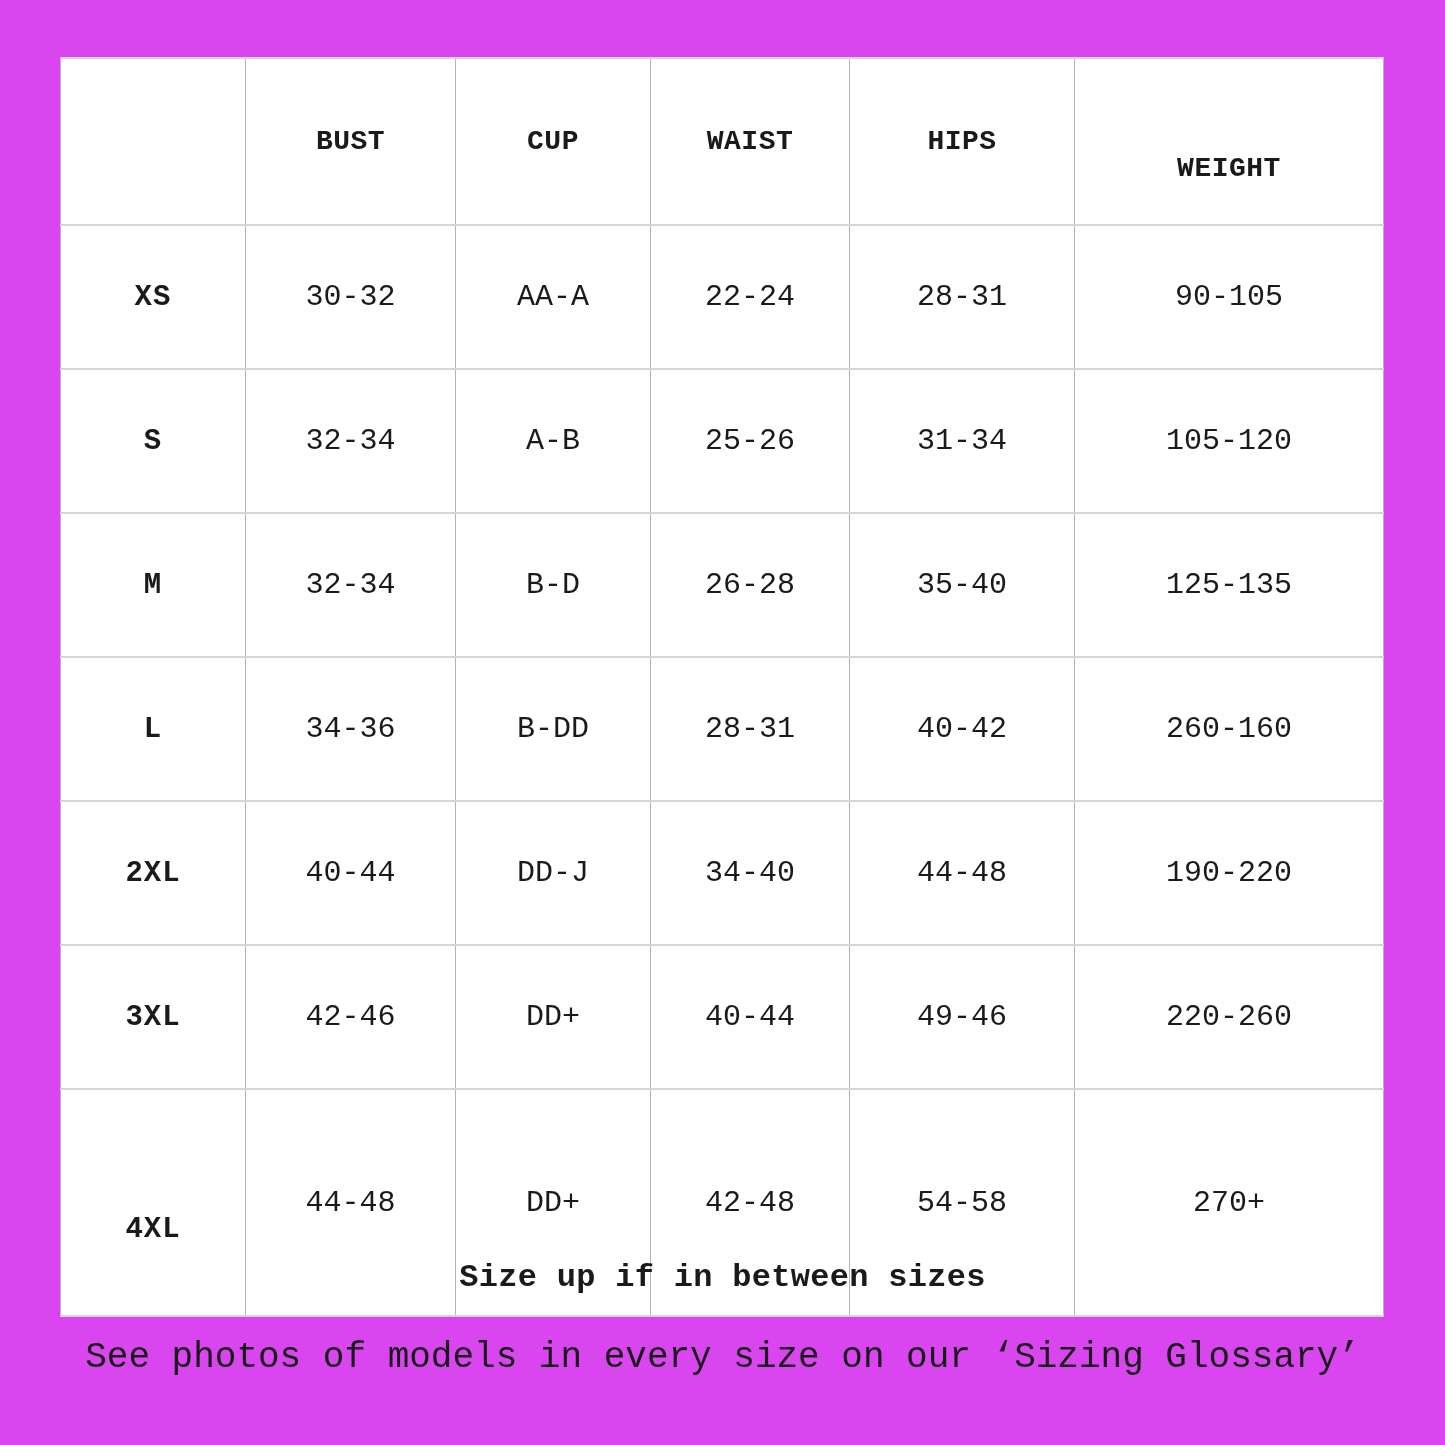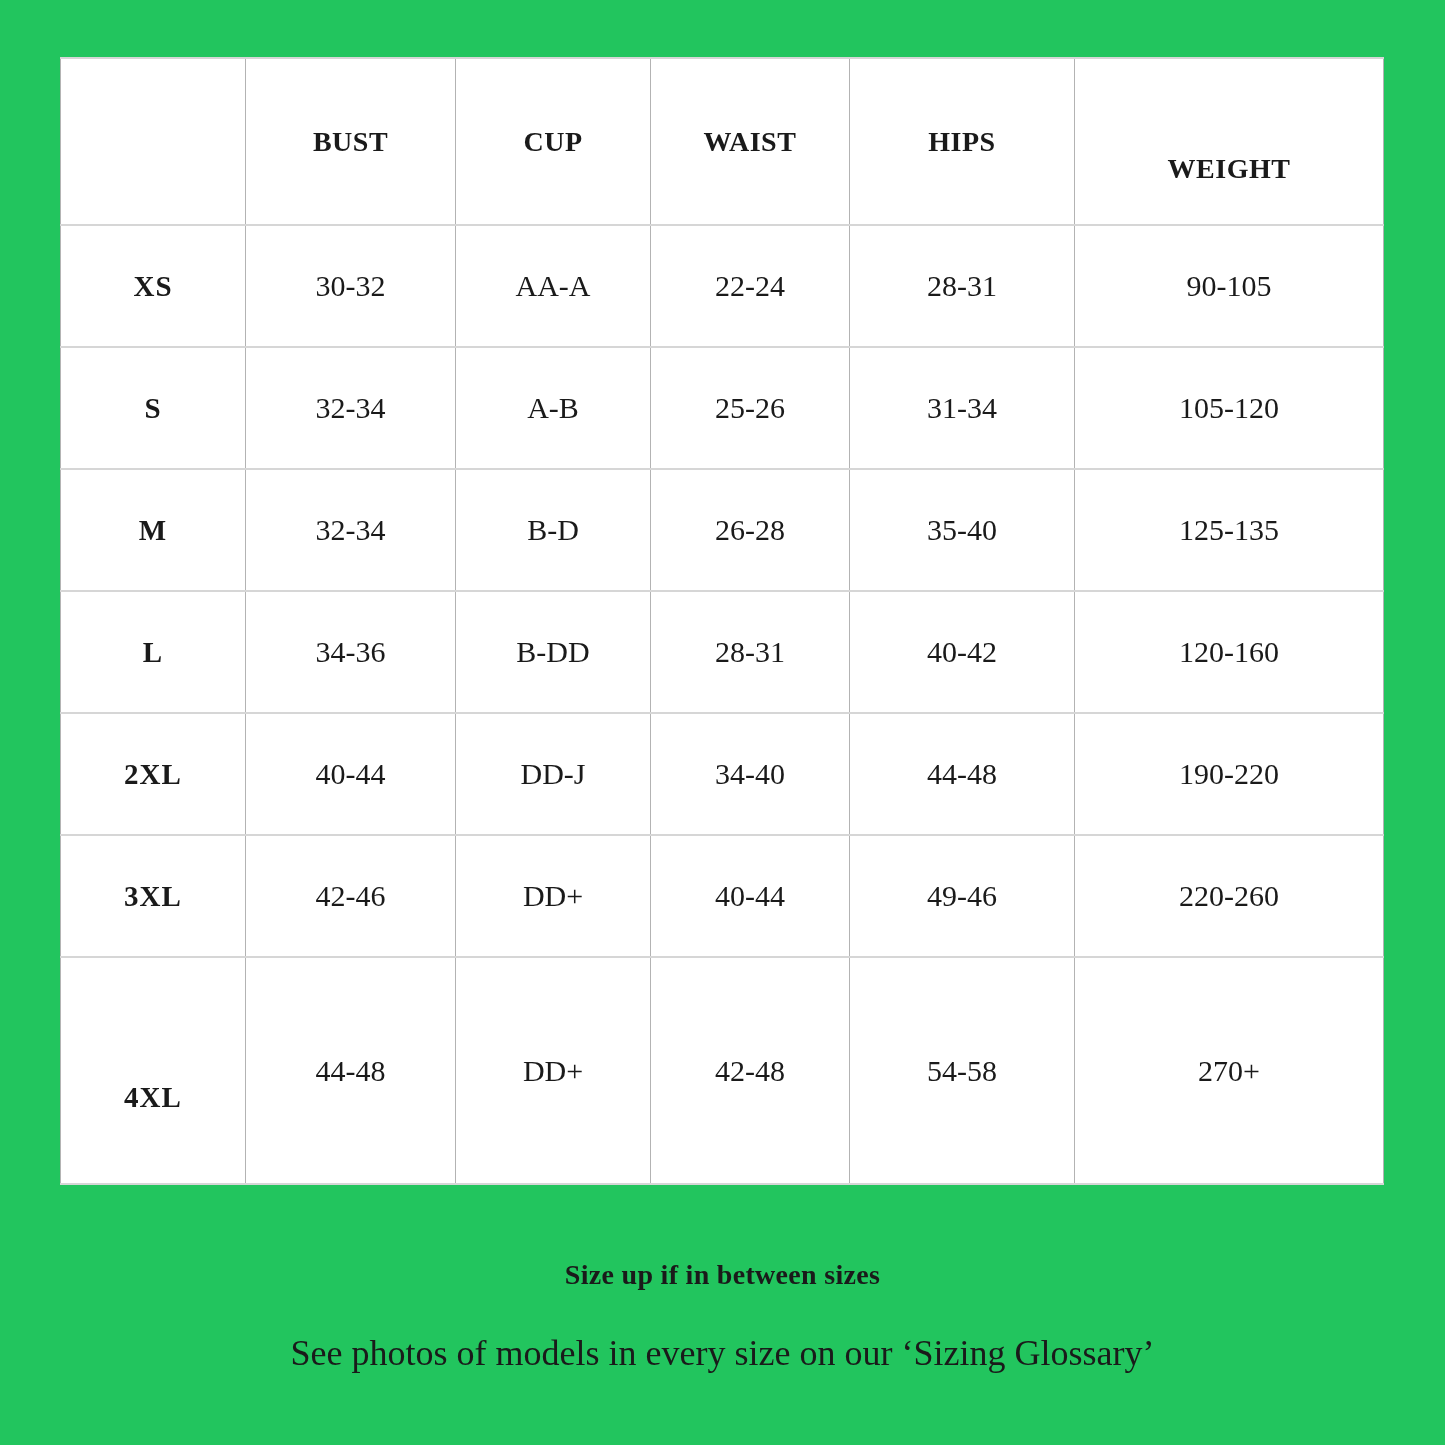--- a/index.html
+++ b/index.html
@@ -4,22 +4,22 @@
 <style>
   html, body {
     margin: 0;
     padding: 0;
     background: #ffffff;
   }
   .page {
     position: relative;
     width: 1445px;
     height: 1445px;
-    background: #22c55e;
-    font-family: Liberation Serif, serif;
+    background: #d946ef;
+    font-family: Liberation Mono, monospace;
     color: #1a1a1a;
   }
   table.size-table {
     position: absolute;
     left: 60px;
     top: 57px;
     width: 1323px;
     border-collapse: collapse;
     table-layout: fixed;
     background: #ffffff;
@@ -28,21 +28,21 @@
     border-left: 1px solid #b3b3b3;
     border-right: 1px solid #b3b3b3;
     border-top: 2px solid #d6d6d6;
     border-bottom: 2px solid #d6d6d6;
     text-align: center;
     vertical-align: middle;
     padding: 0;
     background: #ffffff;
   }
   .size-table thead tr { height: 167px; }
-  .size-table tbody tr { height: 122px; }
+  .size-table tbody tr { height: 144px; }
   .size-table tbody tr.tall { height: 227px; }
   .size-table thead th {
     font-size: 28px;
     font-weight: bold;
     letter-spacing: 0.5px;
   }
   .size-table .size-cell {
     font-size: 29px;
     font-weight: bold;
     letter-spacing: 1px;
@@ -57,21 +57,21 @@
   }
   .footer {
     position: absolute;
     left: 0;
     top: 1204px;
     width: 1445px;
     text-align: center;
   }
   .footer-heading {
     margin-top: 55px;
-    font-size: 28px;
+    font-size: 32px;
     font-weight: bold;
     letter-spacing: 0.3px;
   }
   .footer-note {
     margin-top: 41px;
     font-size: 36px;
     font-weight: normal;
   }
 </style>
 </head>
@@ -122,21 +122,21 @@
         <td>26-28</td>
         <td>35-40</td>
         <td>125-135</td>
       </tr>
       <tr>
         <th class="size-cell"><span>L</span></th>
         <td>34-36</td>
         <td>B-DD</td>
         <td>28-31</td>
         <td>40-42</td>
-        <td>120-160</td>
+        <td>260-160</td>
       </tr>
       <tr>
         <th class="size-cell"><span>2XL</span></th>
         <td>40-44</td>
         <td>DD-J</td>
         <td>34-40</td>
         <td>44-48</td>
         <td>190-220</td>
       </tr>
       <tr>

